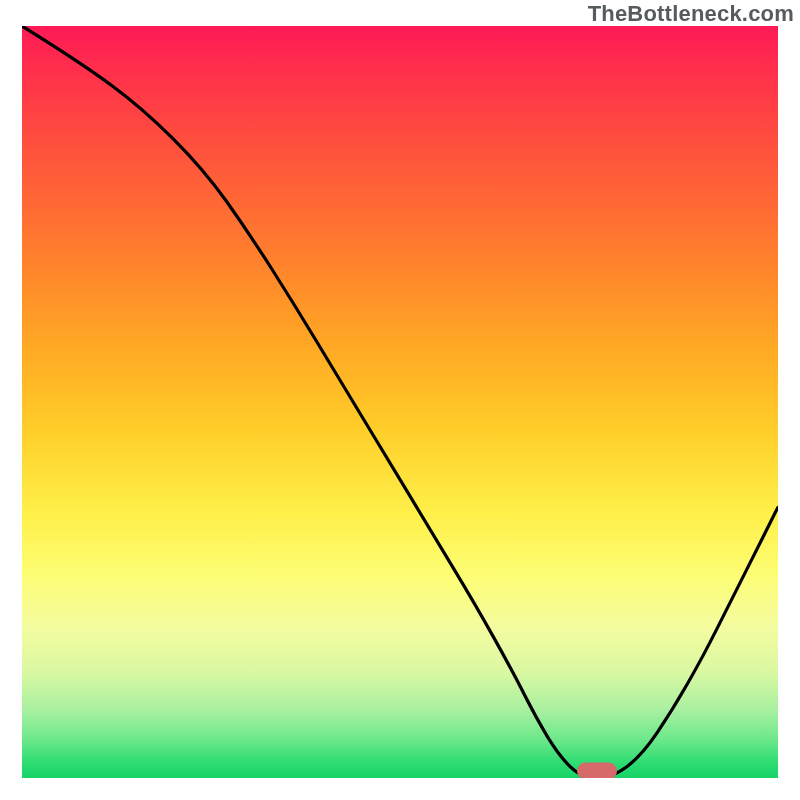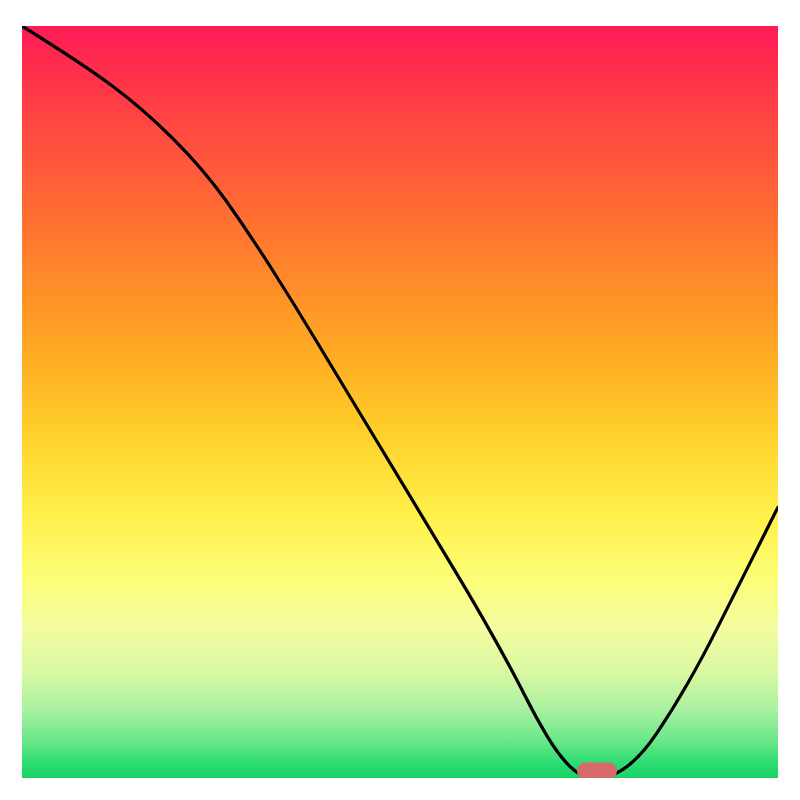--- a/index.html
+++ b/index.html
@@ -72,20 +72,21 @@
     background: #d66a6a;
     transform: translate(-50%, -50%);
     z-index: 5;
   }
 </style>
 </head>
 <body>
 
 <div class="chart-wrapper">
 
+  <div class="watermark">TheBottleneck.com</div>
 
   <div class="plot-area">
     <div class="gradient-bg"></div>
 
     <svg class="curve" viewBox="0 0 756 752" preserveAspectRatio="none">
       <path id="curve-path" fill="none" stroke="#000" stroke-width="3.2" stroke-linejoin="round" stroke-linecap="round" d="M 0.0 0.0 Q 60.5 37.6 90.7 60.2 Q 121.0 82.7 151.2 112.8 Q 181.4 142.9 204.1 174.8 Q 226.8 206.8 249.5 242.5 Q 272.2 278.2 294.8 315.8 Q 317.5 353.4 340.2 391.0 Q 362.9 428.6 385.6 466.2 Q 408.2 503.8 430.9 541.4 Q 453.6 579.0 472.5 612.9 Q 491.4 646.7 502.7 669.3 Q 514.1 691.8 525.4 710.6 Q 536.8 729.4 548.1 740.7 Q 559.4 752.0 574.6 752.0 Q 589.7 752.0 604.8 740.7 Q 619.9 729.4 635.0 706.9 Q 650.2 684.3 665.3 658.0 Q 680.4 631.7 695.5 601.6 Q 710.6 571.5 725.8 541.4 Q 740.9 511.4 748.4 496.3 T 756.0 481.3"></path>
     </svg>
 
     <div id="marker" class="marker" style="left: 574.56px; top: 745px;"></div>
   </div>

